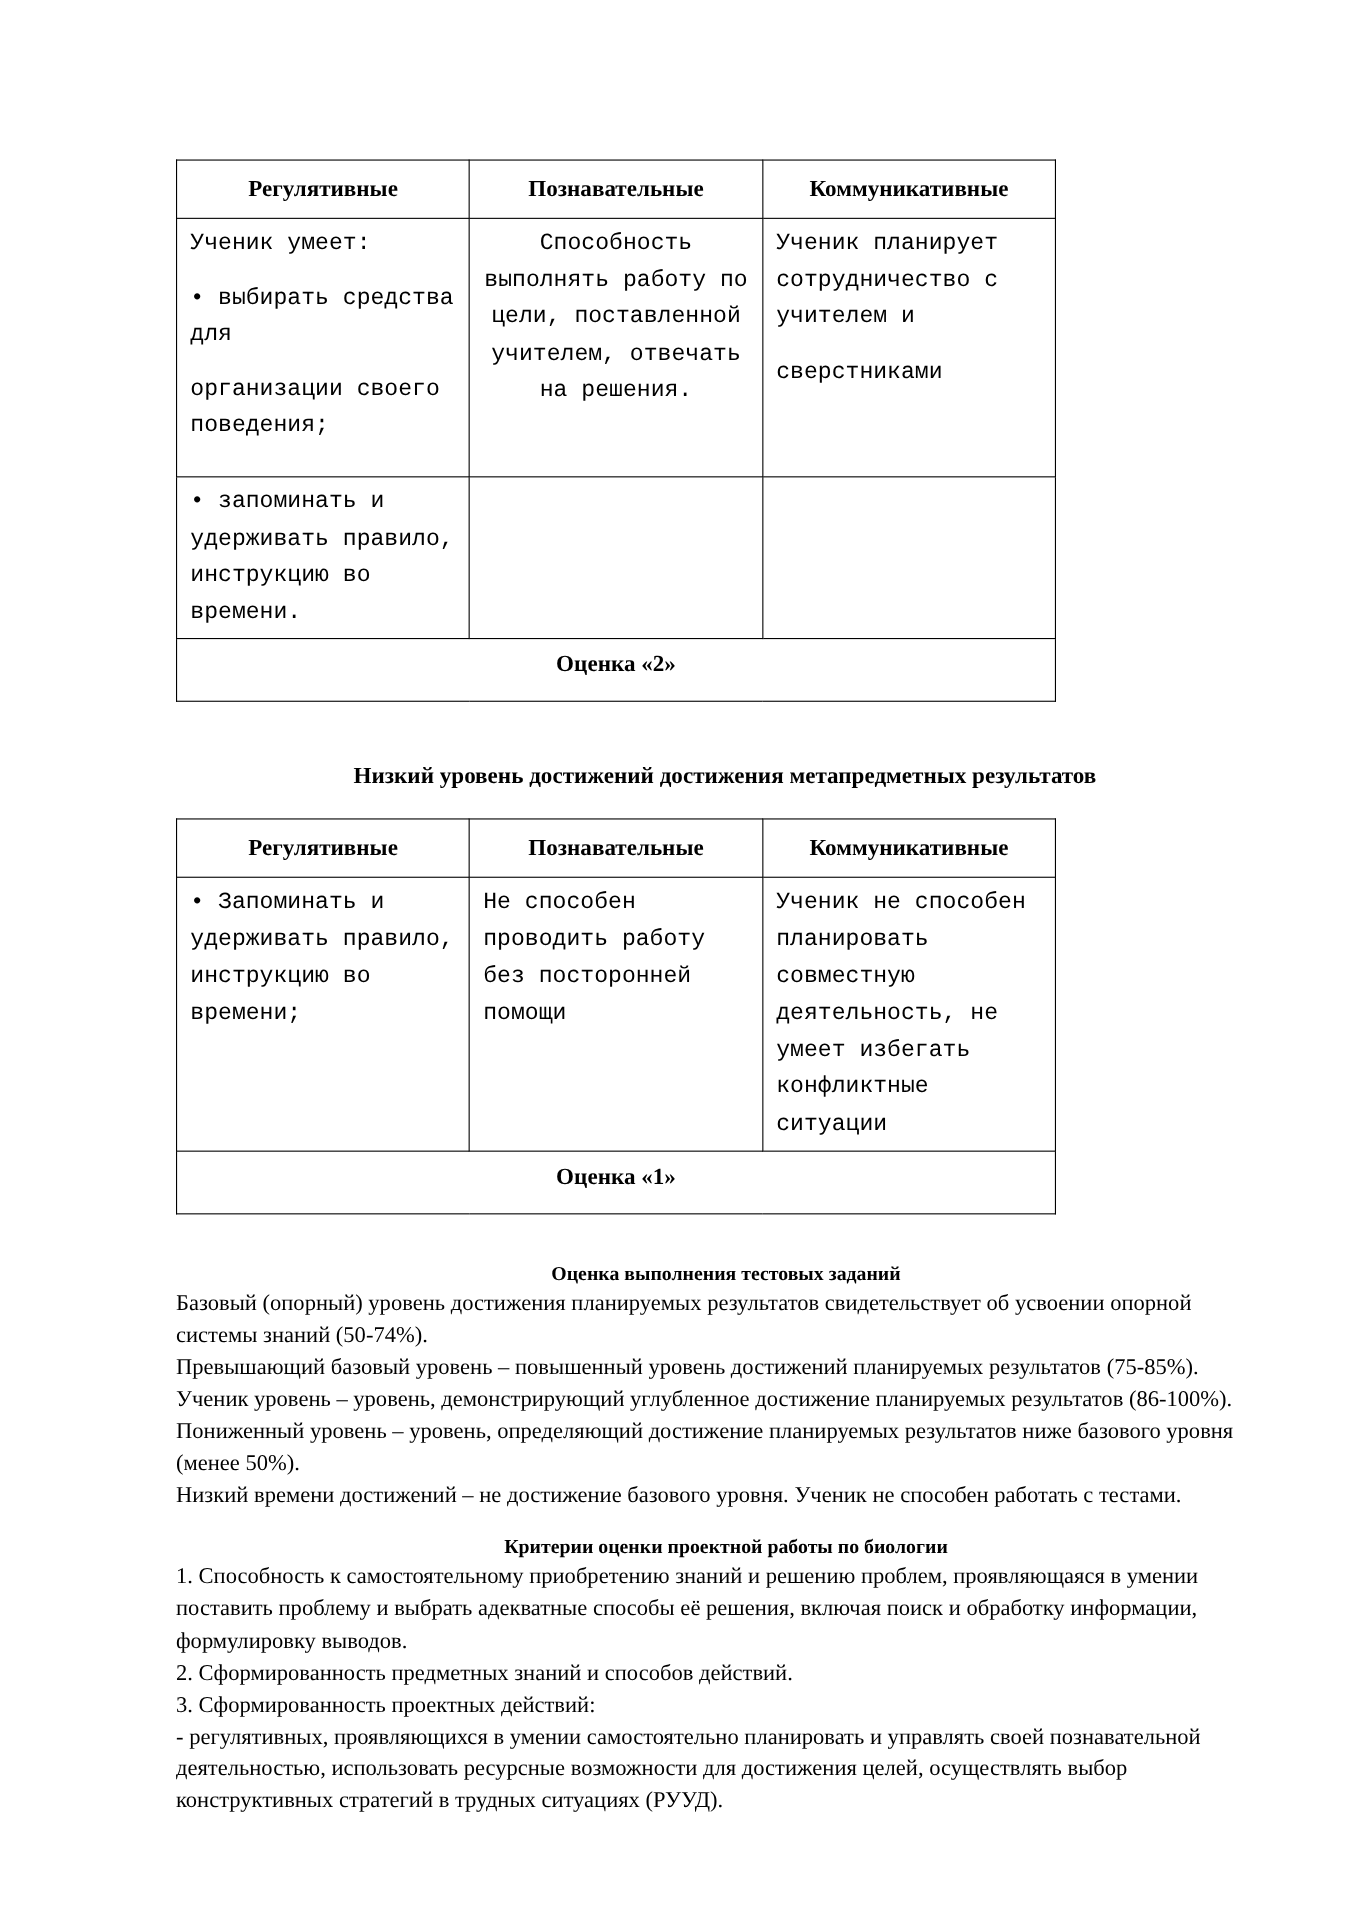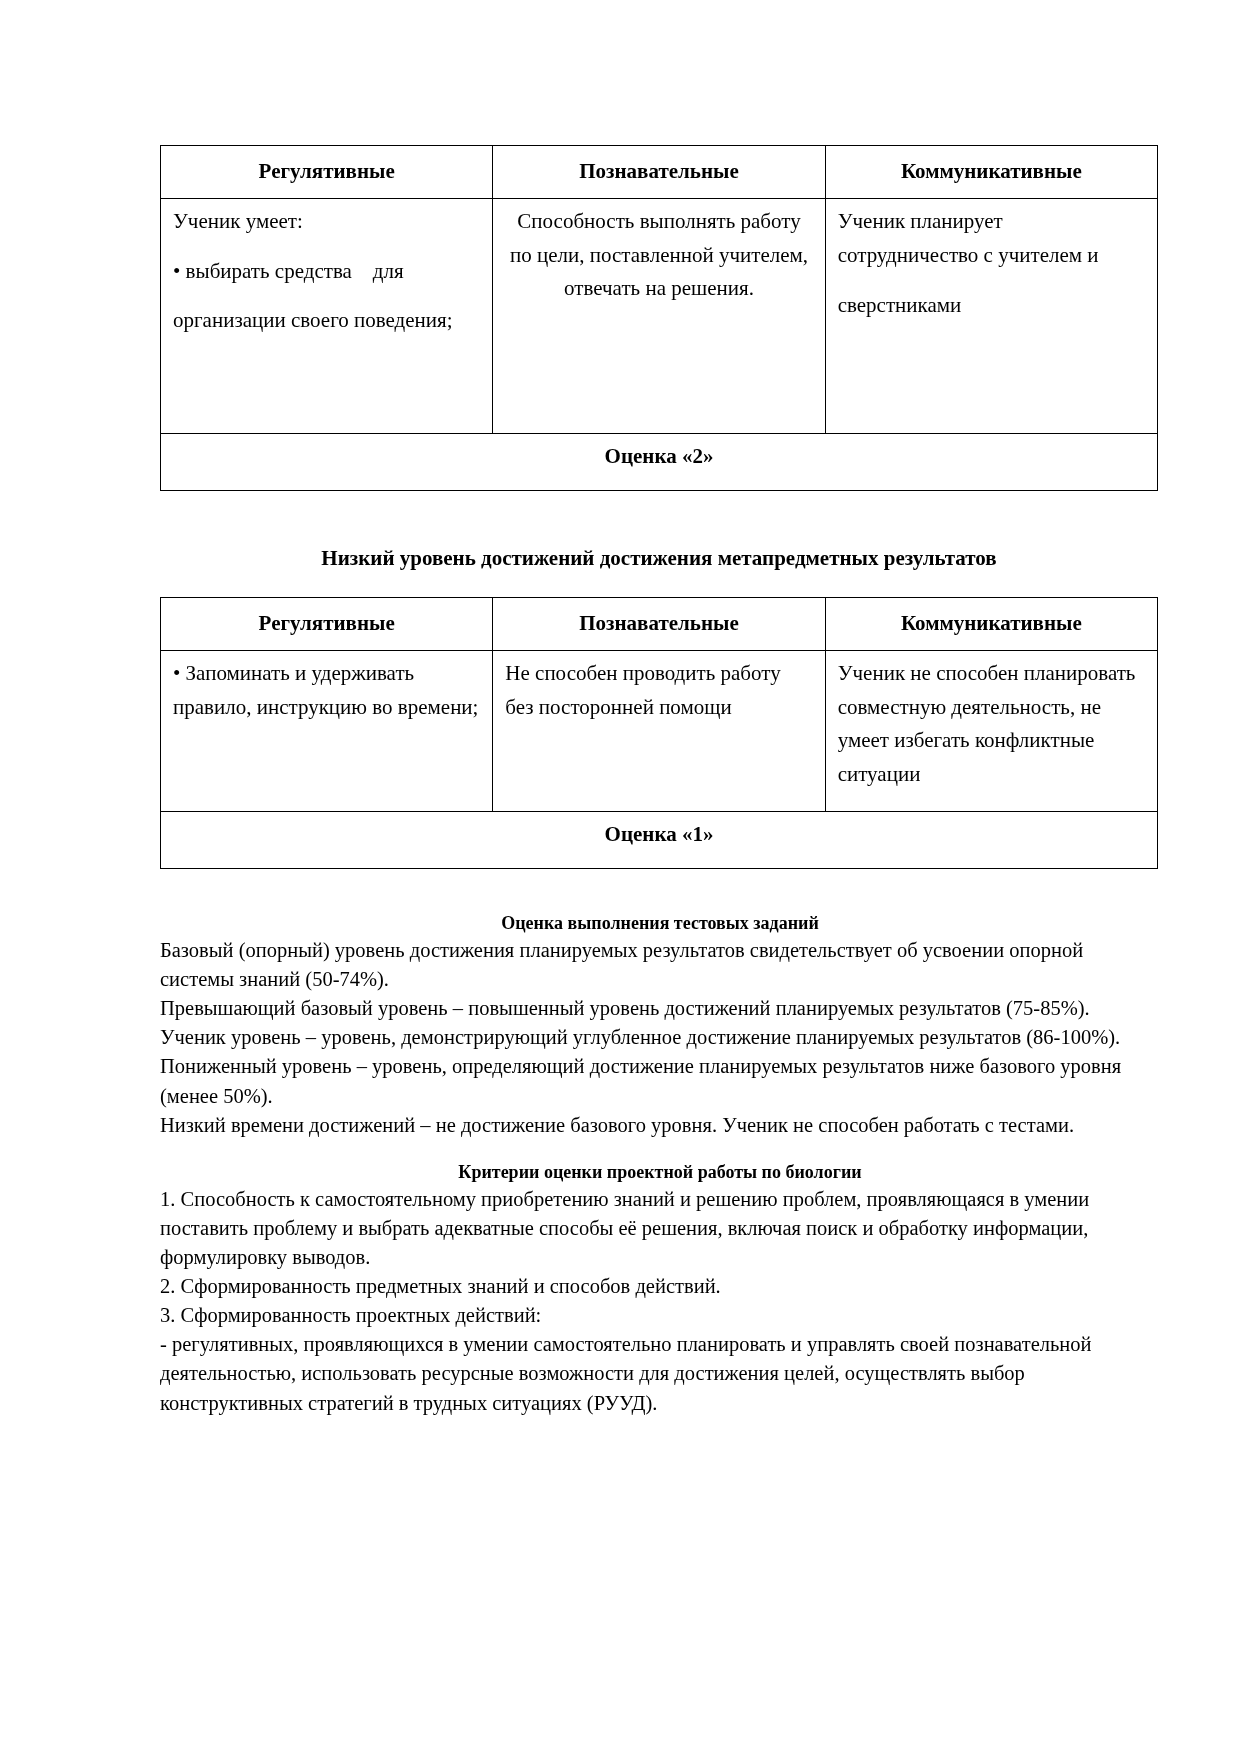--- a/index.html
+++ b/index.html
@@ -15,40 +15,40 @@
     overflow: hidden;
   }
   .page {
     box-sizing: border-box;
     width: 1240px;
     height: 1755px;
     padding: 145px 80px 40px 160px;
   }
   table.grid {
     border-collapse: collapse;
-    width: 998px;
+    width: 800px;
     table-layout: fixed;
   }
   table.grid th,
   table.grid td {
     border: 1px solid #000000;
     vertical-align: top;
     padding: 6px 12px;
     font-size: 21px;
     line-height: 1.6;
     overflow: hidden;
   }
   table.grid th {
     font-weight: bold;
     text-align: center;
     height: 34px;
     padding-top: 9px;
     padding-bottom: 9px;
   }
-  td p { margin: 0; white-space: pre-wrap; }
+  td p { margin: 0; white-space: pre-wrap; font-family: Liberation Mono, monospace; }
   .row-tall td   { height: 222px; }
   .row-mid td    { height: 98px;  }
   .row-main td   { height: 148px; }
   .footer-cell {
     text-align: center;
     font-weight: bold;
     height: 44px;
     padding-top: 8px;
   }
   .center-cell { text-align: center; }
@@ -98,20 +98,27 @@
           <p>организации своего поведения;</p>
         </td>
         <td class="center-cell">
           <p>Способность выполнять работу по цели, поставленной учителем, отвечать на решения.</p>
         </td>
         <td>
           <p>Ученик планирует сотрудничество с учителем и</p>
           <p class="para-top-gap">сверстниками</p>
         </td>
       </tr>
+      <tr class="row-mid">
+        <td>
+          <p>• запоминать и удерживать правило, инструкцию во времени.</p>
+        </td>
+        <td></td>
+        <td></td>
+      </tr>
       <tr>
         <td colspan="3" class="footer-cell">Оценка «2»</td>
       </tr>
     </tbody>
   </table>
 
   <div class="doc-heading">Низкий уровень достижений достижения метапредметных результатов</div>
 
   <table class="grid">
     <thead>

